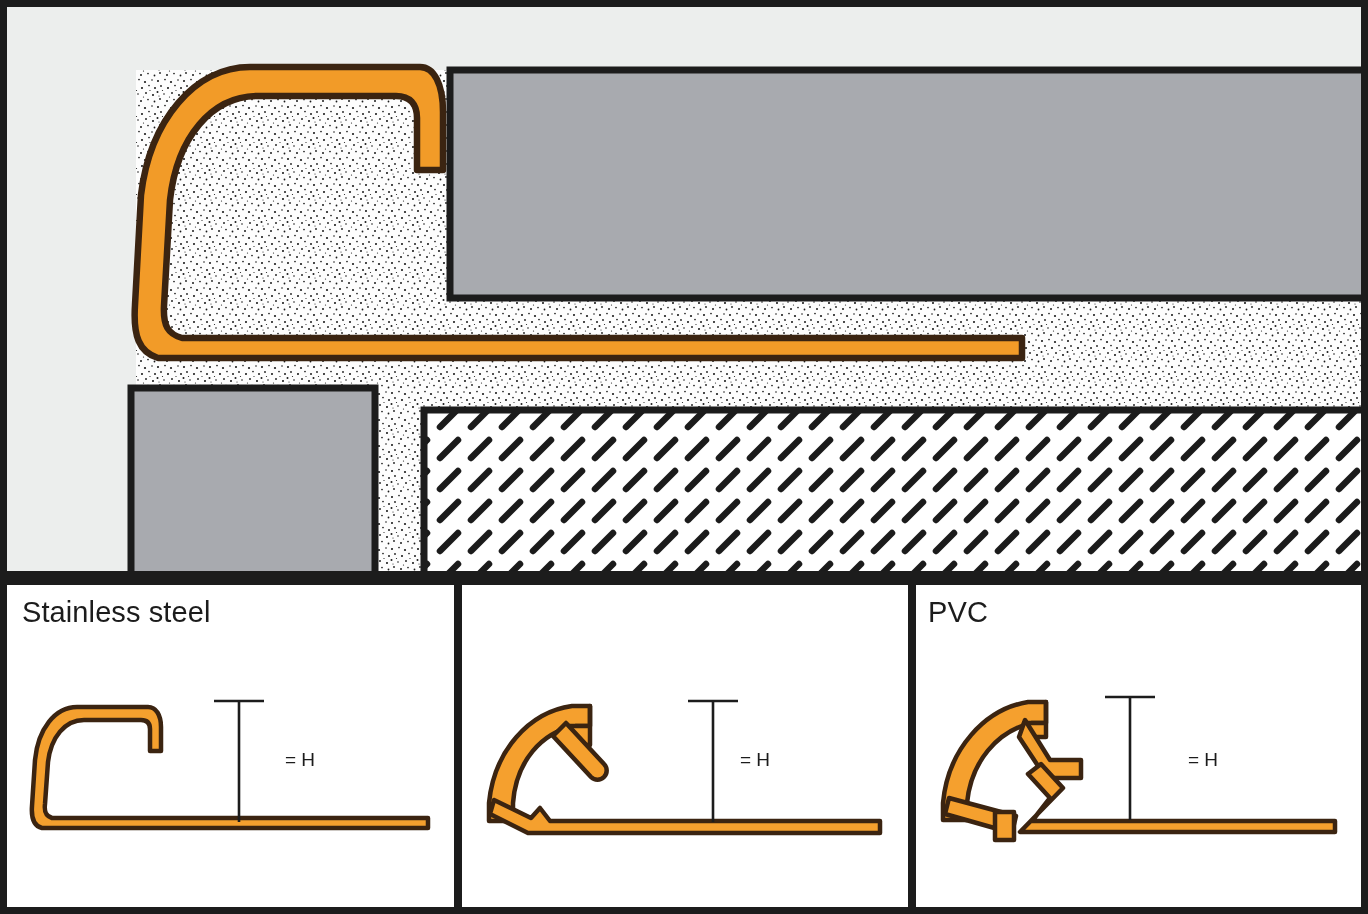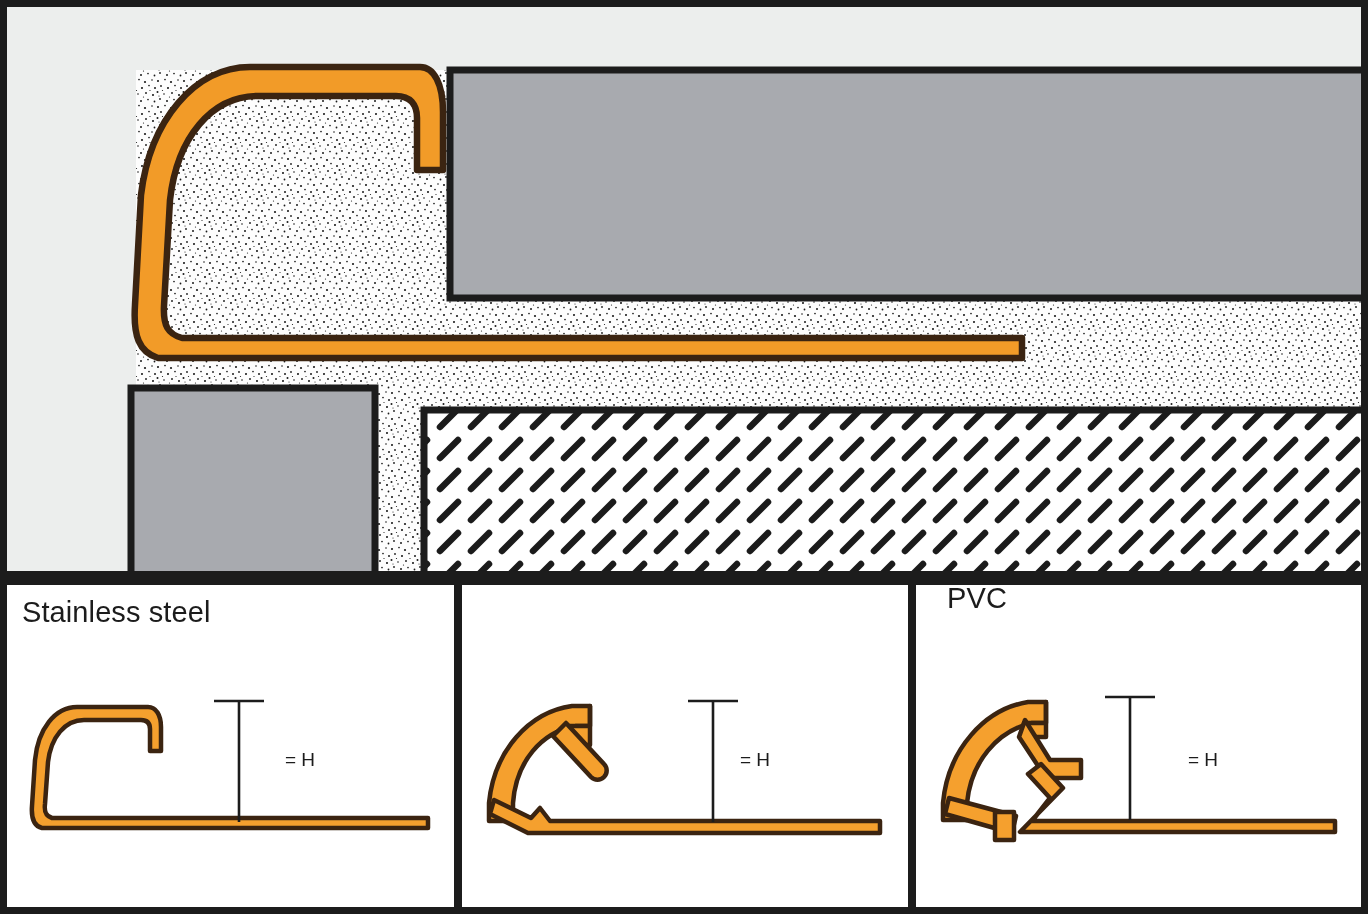--- a/index.html
+++ b/index.html
@@ -229,19 +229,19 @@
           Z" fill="#F5A02E" stroke="#3B2411" stroke-width="4.5" stroke-linejoin="round"></path>
     </g>
 
     <g stroke="#1C1C1C" stroke-width="2.6" fill="none">
       <line x1="1105" y1="697" x2="1155" y2="697"></line>
       <line x1="1130" y1="697" x2="1130" y2="820"></line>
     </g>
   </svg>
 
   <div class="panel-label" style="left:22px;top:596px;">Stainless steel</div>
-  <div class="panel-label" style="left:928px;top:582px;margin-left:19px;">PVC</div>
+  <div class="panel-label" style="left:928px;top:596px;">PVC</div>
 
   <div class="dimlabel" style="left:285px;top:749px;">= H</div>
   <div class="dimlabel" style="left:740px;top:749px;">= H</div>
   <div class="dimlabel" style="left:1188px;top:749px;">= H</div>
 
 </div>
 
 </body></html>

